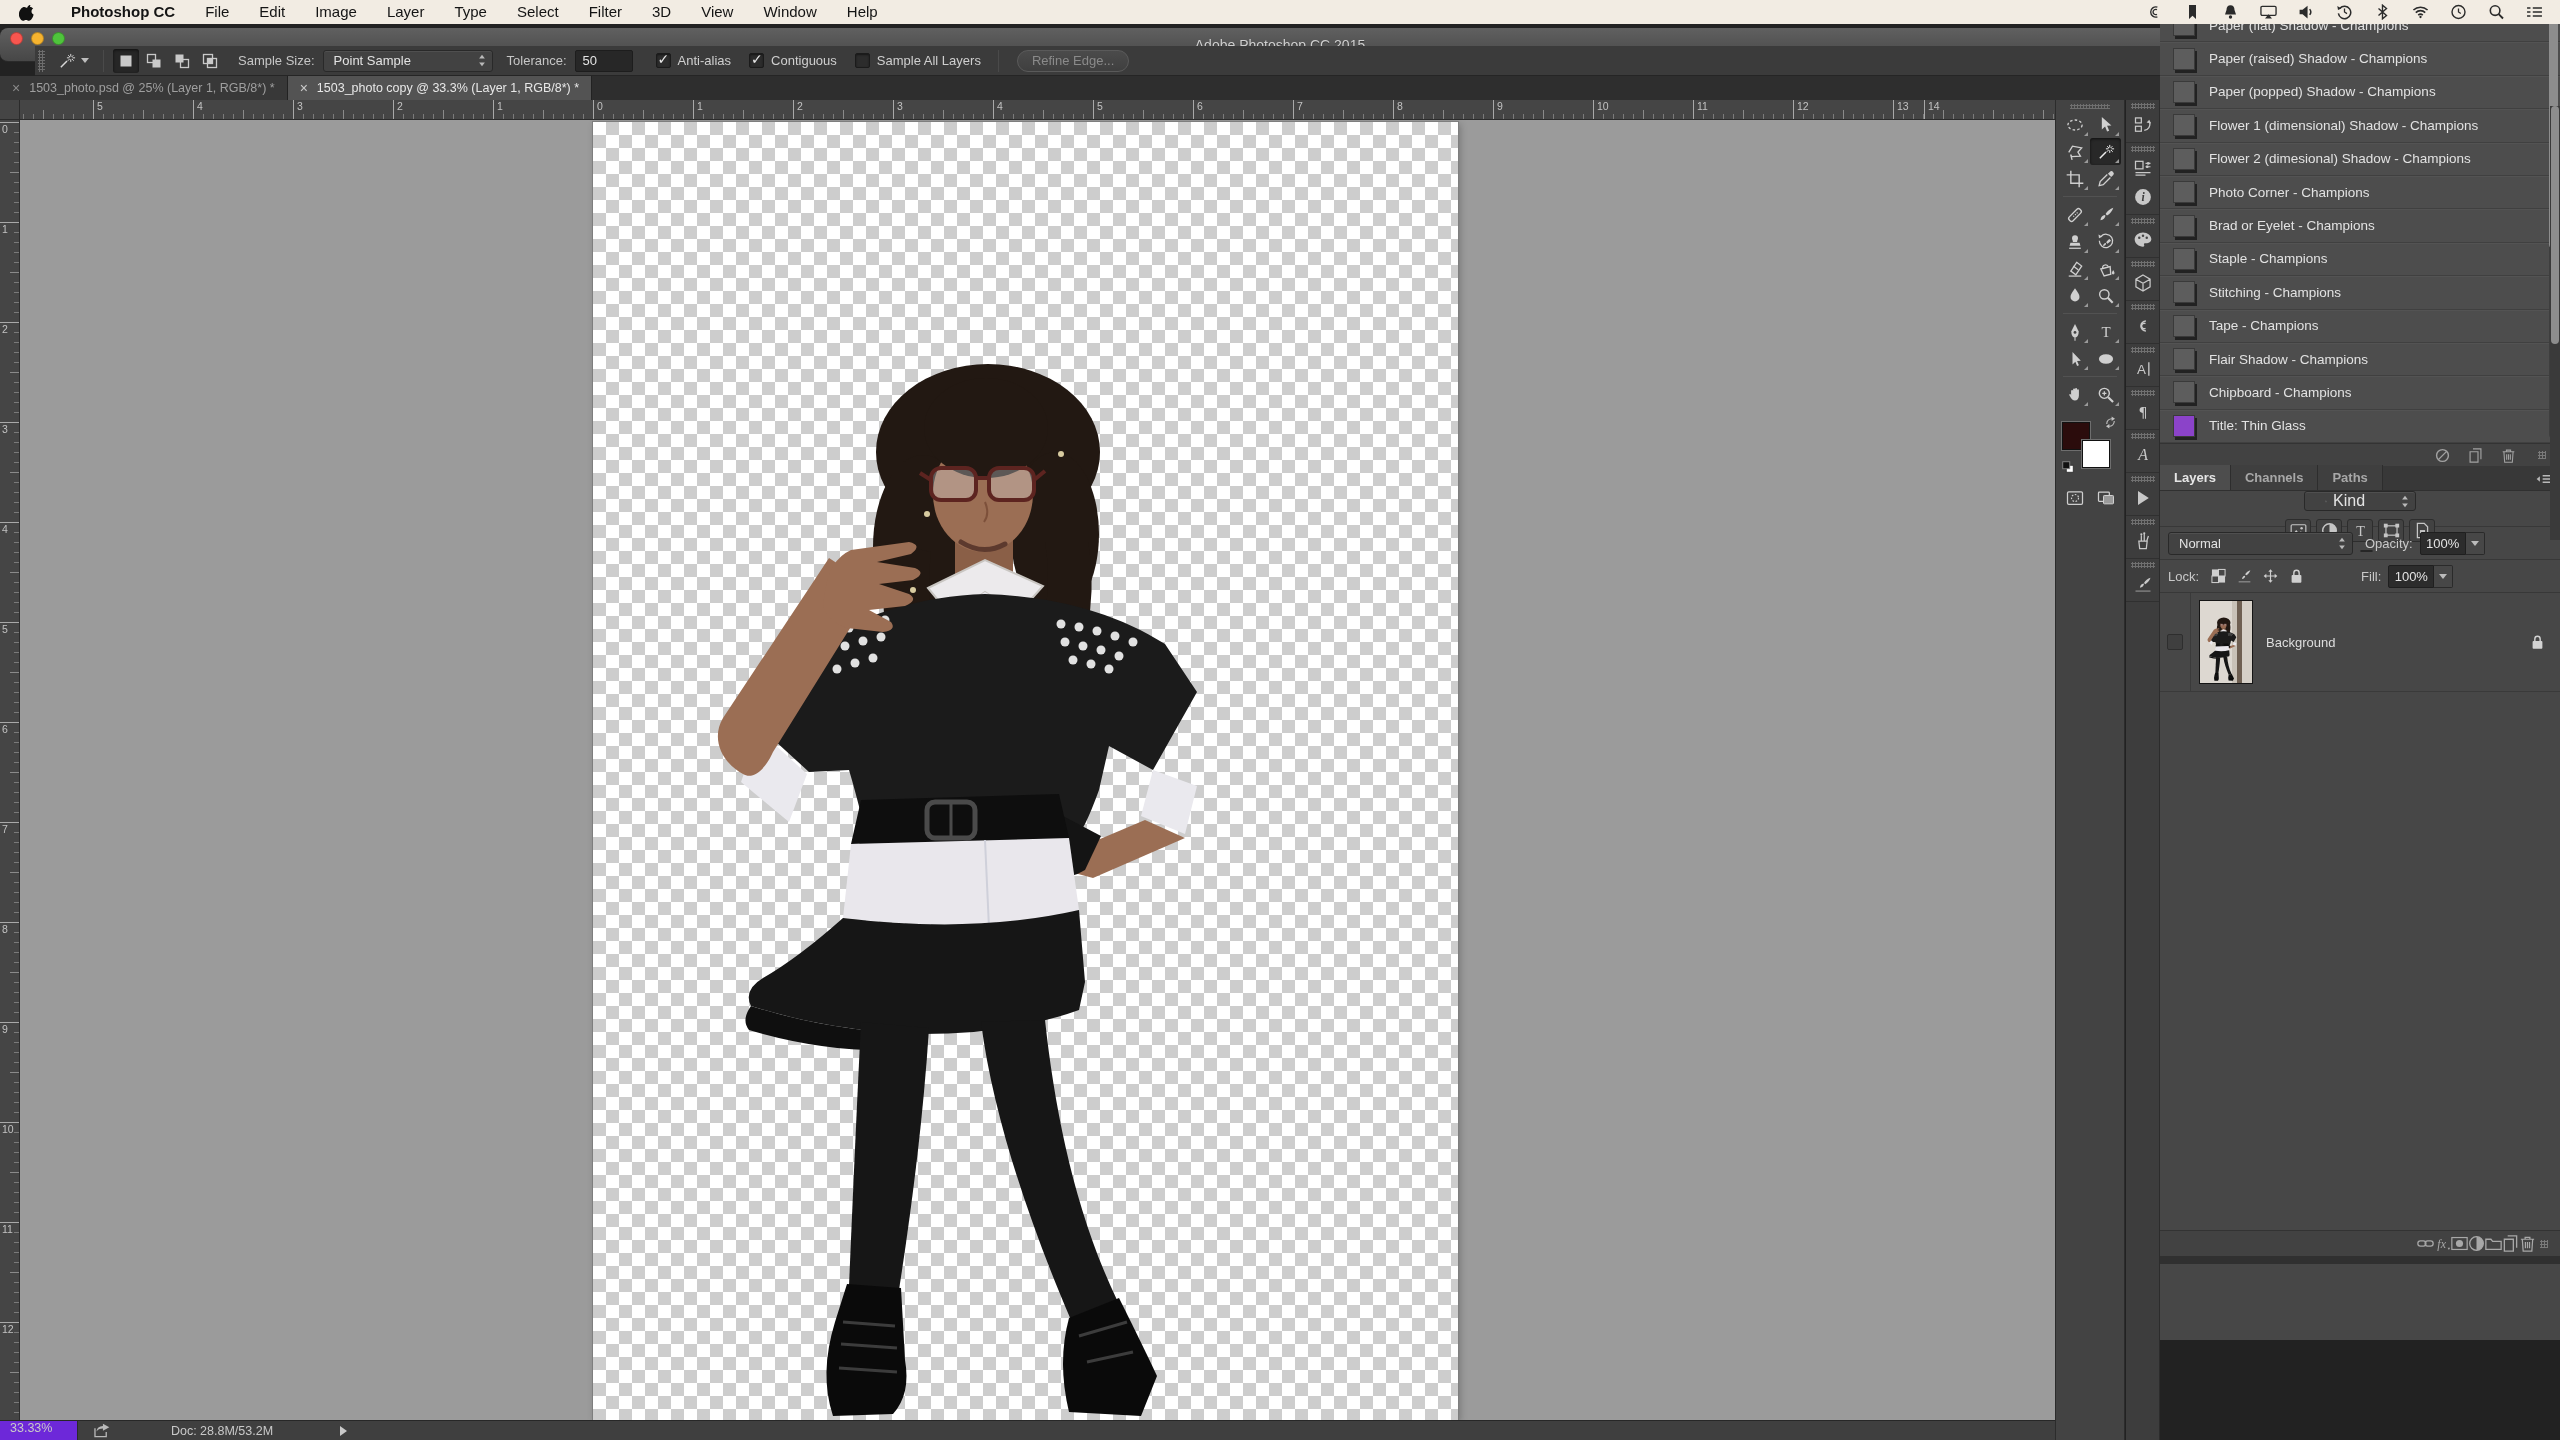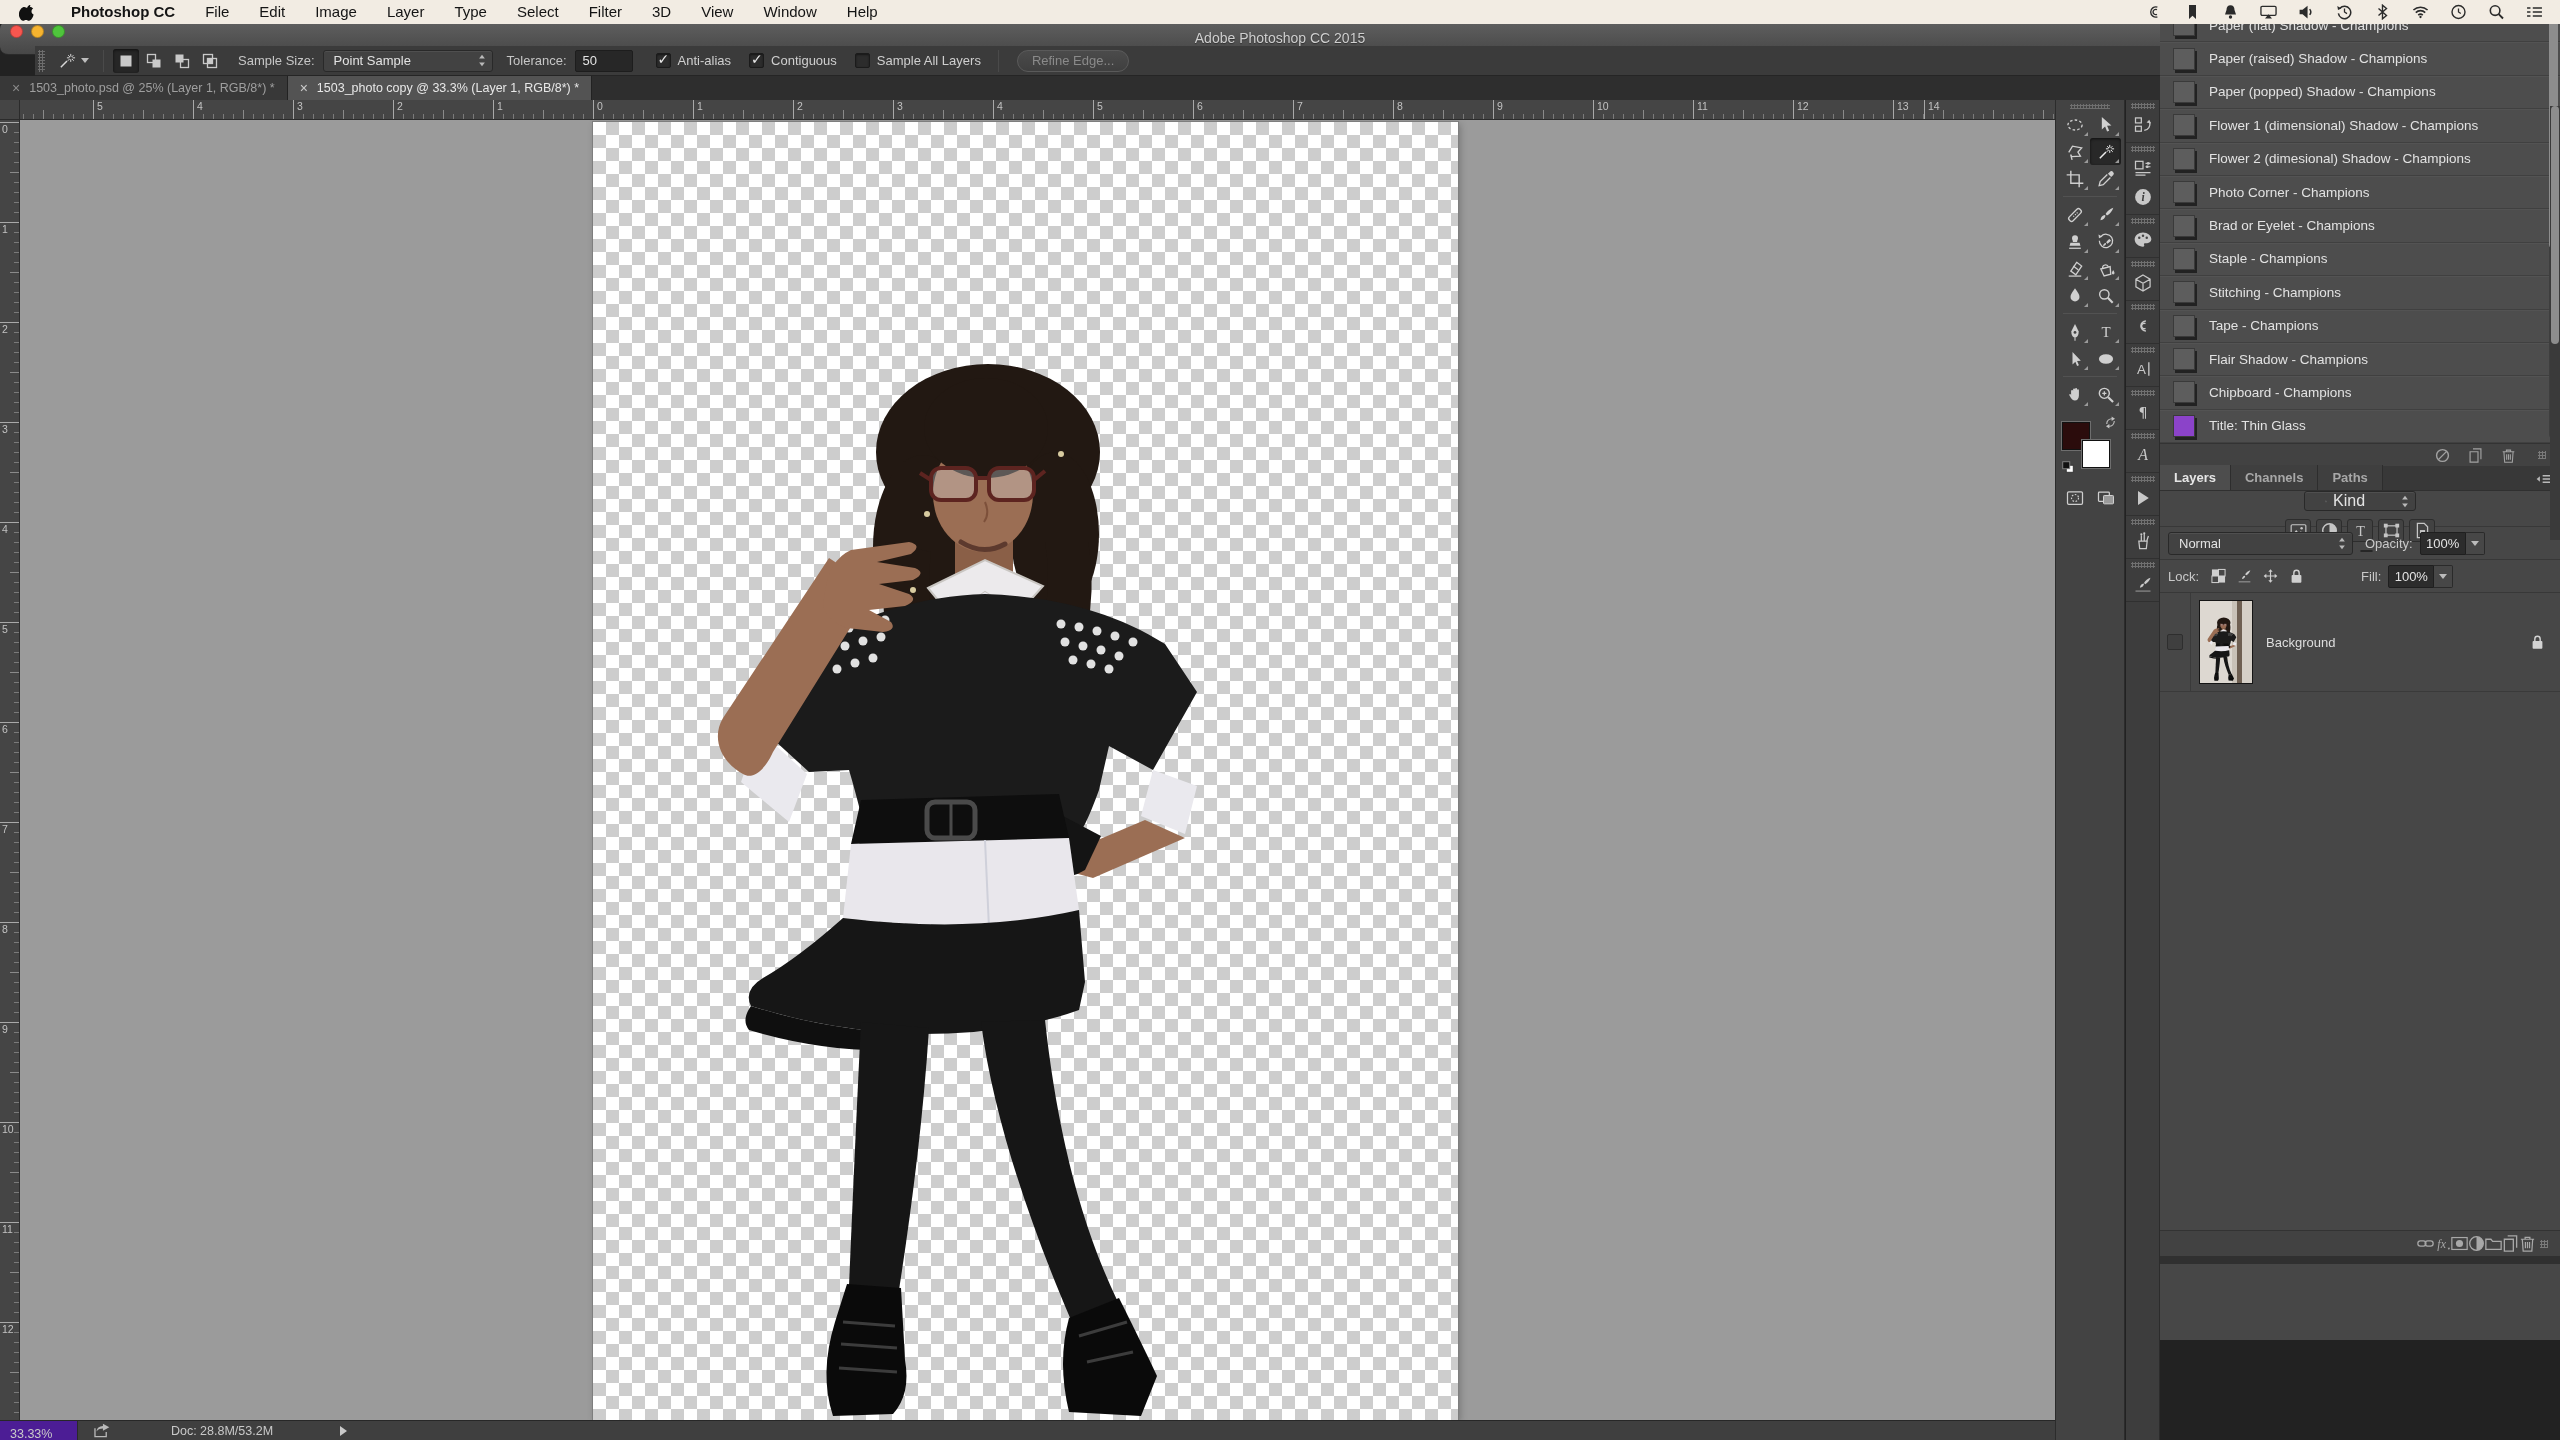--- a/index.html
+++ b/index.html
@@ -13,21 +13,21 @@
   #menu-left { display:flex; align-items:center; height:100%; }
   .apple-wrap { width:22px; height:17px; margin:0 18px 0 16px; color:#111; }
   .apple-wrap svg { width:17px; height:17px; display:block; }
   .menu-item { padding:0 15px; height:24px; line-height:24px; white-space:nowrap; }
   .menu-item.bold { font-weight:bold; }
   #menu-right { margin-left:auto; display:flex; align-items:center; gap:19px; padding-right:16px; }
   .menustatus { width:19px; height:17px; color:#2b2b2b; display:flex; align-items:center; justify-content:center;}
   .menustatus svg { width:17px; height:16px; }
 
   
-  #titlebar { position:absolute; left:0; top:21px; width:2560px; height:34px;
+  #titlebar { position:absolute; left:0; top:28px; width:2560px; height:34px;
     background:linear-gradient(#606060,#474747); border-bottom:1px solid #2a2a2a;
     display:flex; align-items:center; justify-content:center;border-radius:8px; }
   #titlebar .title { font-size:14px; color:#cfcfcf; text-shadow:0 1px 1px rgba(0,0,0,.4); }
   #traffic { position:absolute; left:10px; top:4px; display:flex; gap:8px; }
   .light { width:13px; height:13px; border-radius:50%; border:1px solid rgba(0,0,0,.25); }
 
   
   #optionsbar { position:absolute; left:0; top:46px; width:2560px; height:30px; background:#3b3b3b;
     border-bottom:1px solid #252525; display:flex; align-items:center; font-size:13px; color:#cfcfcf;margin-left:35px; }
   .grip-v { width:7px; height:22px; margin:0 6px 0 3px;
@@ -92,22 +92,22 @@
     background-image:
       linear-gradient(45deg,#cdcdcd 25%,transparent 25%,transparent 75%,#cdcdcd 75%),
       linear-gradient(45deg,#cdcdcd 25%,transparent 25%,transparent 75%,#cdcdcd 75%);
     background-size:26px 26px; background-position:0 0,13px 13px;
     outline:1px solid #7e7e7e; box-shadow:2px 2px 7px rgba(0,0,0,.25); }
   .figure-main { position:absolute; left:0; top:0; width:865px; height:1298px; }
 
   
   #statusbar { position:absolute; left:0; top:1320px; width:2055px; height:20px; background:#3f3f3f;
     border-top:1px solid #272727; display:flex; align-items:center; font-size:12.5px; color:#c9c9c9; }
-  #zoom-box { width:78px; height:20px; background:#4c1d95; border-right:1px solid #2a2a2a;
-    display:flex; align-items:flex-end; padding-left:10px; }
+  #zoom-box { width:78px; height:20px; background:#6d28d9; border-right:1px solid #2a2a2a;
+    display:flex; align-items:flex-start; padding-left:10px; }
   #status-export { width:20px; height:16px; color:#b9b9b9; margin:0 10px 0 14px; }
   #status-export svg { width:18px; height:15px; }
   #doc-seg { width:200px; text-align:center; }
   #status-arrow { width:0; height:0; border-top:5px solid transparent; border-bottom:5px solid transparent;
     border-left:7px solid #c9c9c9; margin-left:18px; }
 
   
   #toolcol { position:absolute; left:2055px; top:0; width:70px; height:1340px; background:#434343;
     border-left:1px solid #2c2c2c; border-right:1px solid #2c2c2c; z-index:4; }
   .grip-h { height:5px; width:40px; margin:4px auto 2px auto;

